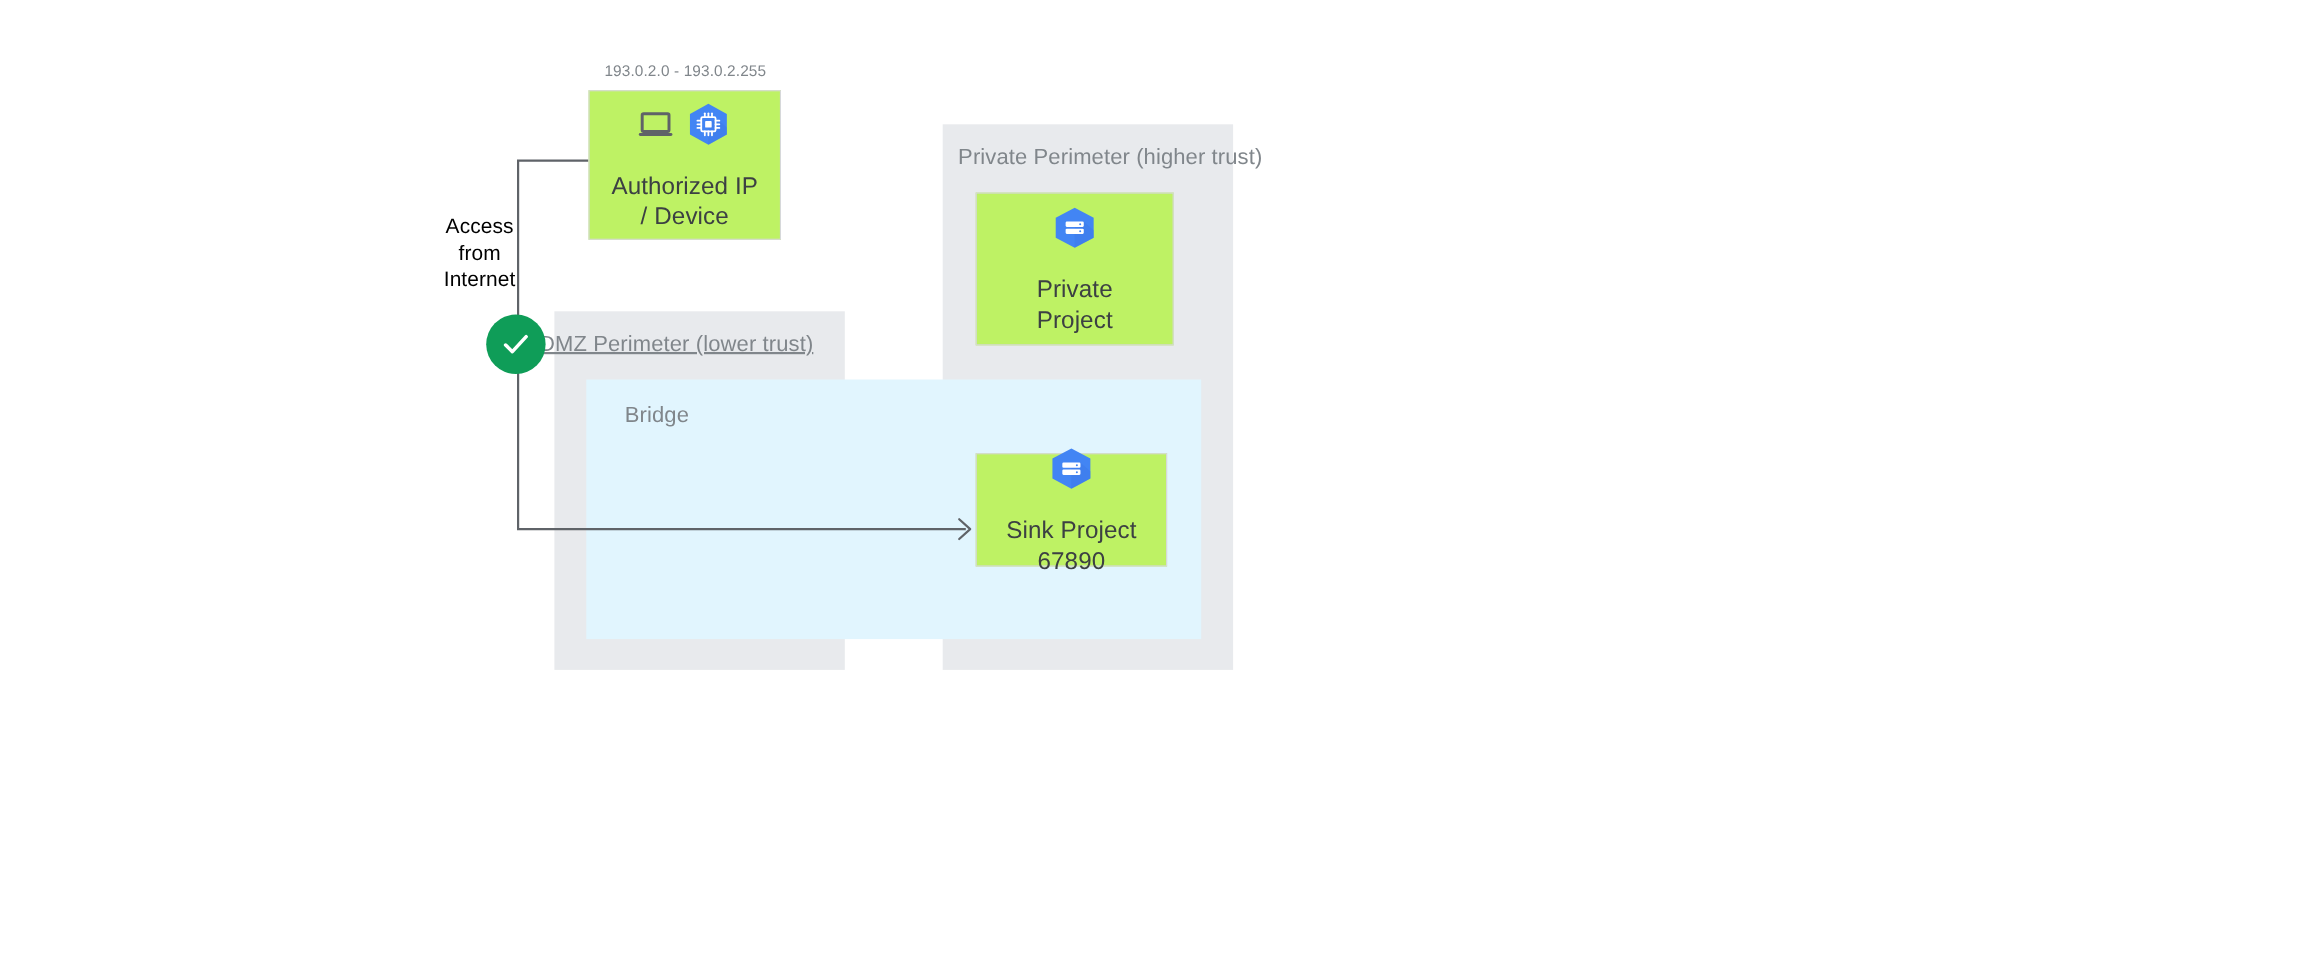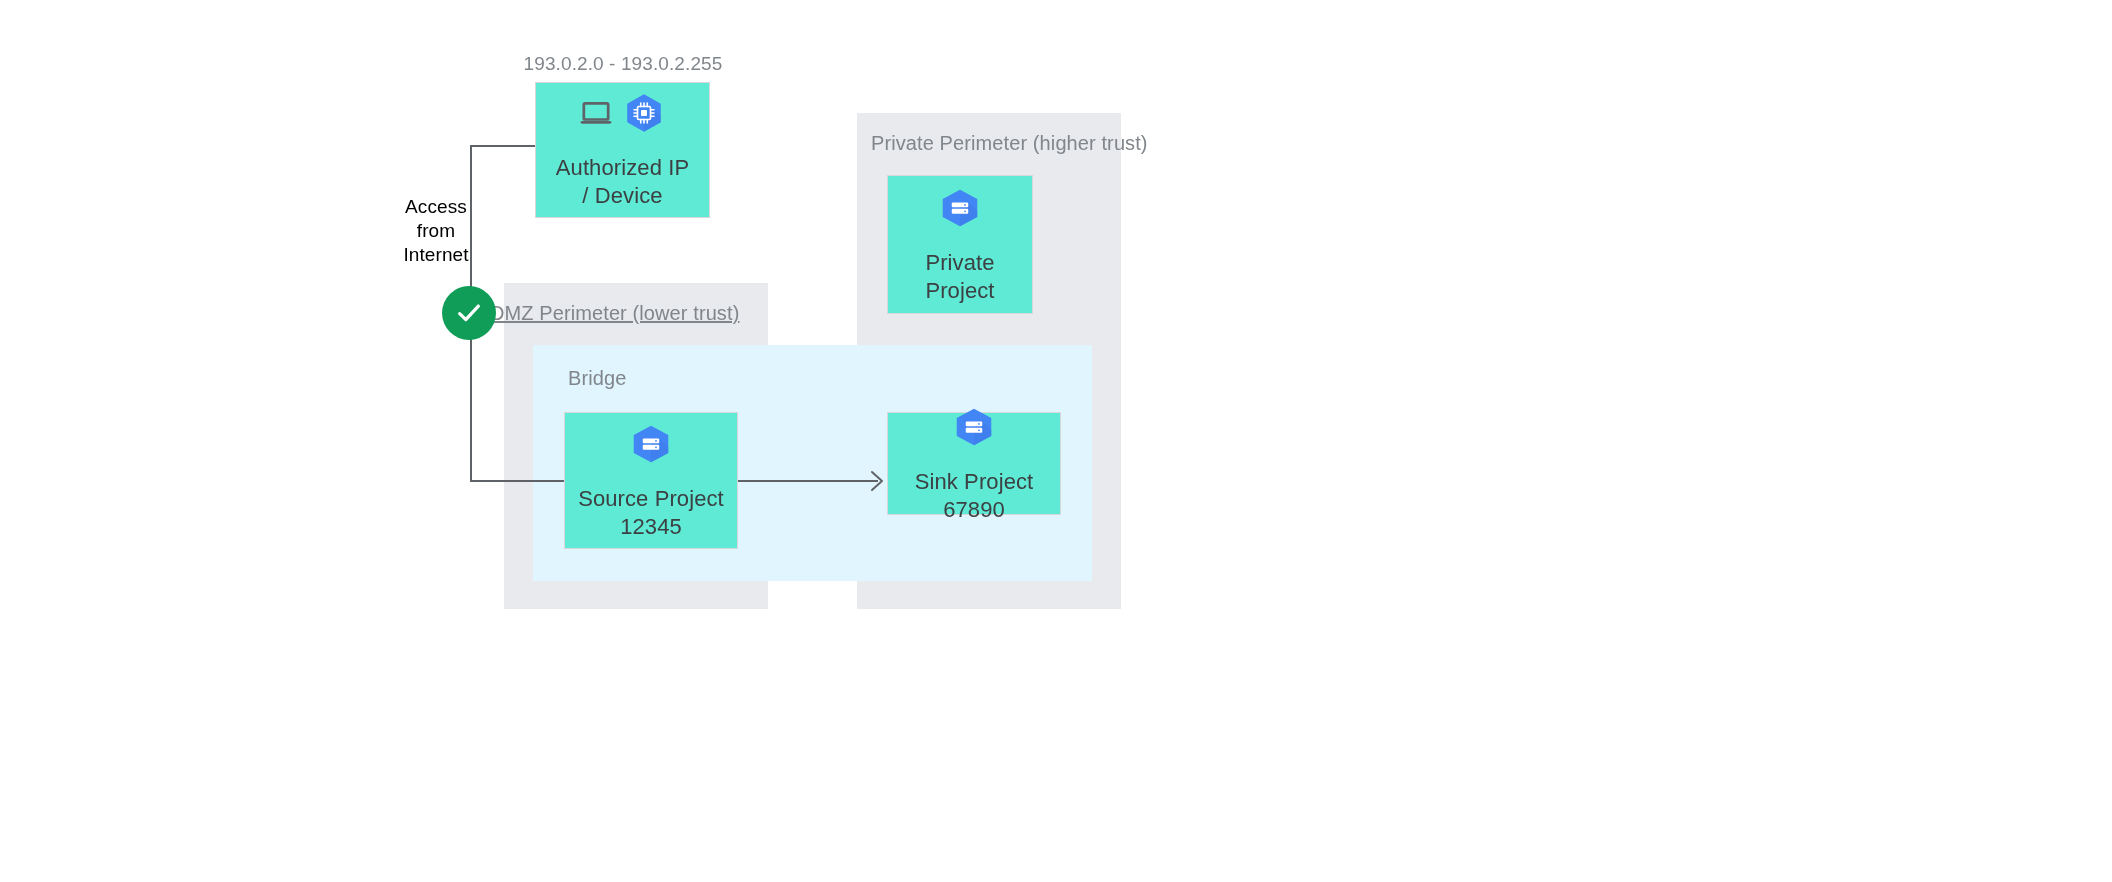--- a/index.html
+++ b/index.html
@@ -44,21 +44,21 @@
     position: absolute;
     color: #80868b;
     font-size: 20px;
     line-height: 24px;
     letter-spacing: 0.1px;
     white-space: nowrap;
   }
 
   
   .node {
-    background: #5eead4;
+    background: #bef264;
     border: 1px solid #d6d8da;
     display: flex;
     flex-direction: column;
     align-items: center;
     justify-content: center;
   }
   .node-icons {
     display: flex;
     flex-direction: row;
     align-items: center;
@@ -72,21 +72,21 @@
     font-size: 22px;
     line-height: 28px;
     letter-spacing: 0.1px;
     white-space: pre-line;
   }
 
   
   .caption {
     position: absolute;
     color: #80868b;
-    font-size: 19px;
+    font-size: 14px;
     line-height: 24px;
     letter-spacing: 0.1px;
     text-align: center;
     white-space: nowrap;
   }
 
   
   .side-note {
     position: absolute;
     color: #000000;
@@ -188,64 +188,48 @@
             <line x1="30.8" y1="27.4" x2="34.4" y2="27.4"></line>
           </g>
           <rect x="20.9" y="20.9" width="6.2" height="6.2" rx="0.8" fill="#ffffff"></rect>
         </svg>
       </span>
     </div>
     <div class="node-label">Authorized IP
 / Device</div>
   </div>
 
-  <div class="abs node" style="left:887px; top:175px; width:146px; height:139px;">
+  <div class="abs node" style="left:887px; top:175px; width:180px; height:139px;">
     <div class="node-icons">
       <span>
         <svg width="46" height="46" viewBox="0 0 48 48">
           <polygon points="24,5 42,14.5 42,33.5 24,43 6,33.5 6,14.5" fill="#4285f4"></polygon>
           <polygon points="24,43 42,33.5 42,26.5 31.5,17.5 24,24" fill="#3b78e7" opacity="0.45"></polygon>
           <rect x="15.4" y="18.2" width="17.2" height="5.1" rx="1.1" fill="#ffffff"></rect>
           <rect x="15.4" y="24.9" width="17.2" height="5.1" rx="1.1" fill="#ffffff"></rect>
           <circle cx="29.2" cy="20.75" r="0.95" fill="#4285f4"></circle>
           <circle cx="29.2" cy="27.45" r="0.95" fill="#4285f4"></circle>
         </svg>
       </span>
     </div>
     <div class="node-label">Private
 Project</div>
   </div>
 
-  <div class="abs node" style="left:564px; top:412px; width:174px; height:137px;">
+
+  <div class="abs node" style="left:887px; top:412px; width:174px; height:103px;">
     <div class="node-icons">
       <span>
         <svg width="46" height="46" viewBox="0 0 48 48">
           <polygon points="24,5 42,14.5 42,33.5 24,43 6,33.5 6,14.5" fill="#4285f4"></polygon>
           <polygon points="24,43 42,33.5 42,26.5 31.5,17.5 24,24" fill="#3b78e7" opacity="0.45"></polygon>
           <rect x="15.4" y="18.2" width="17.2" height="5.1" rx="1.1" fill="#ffffff"></rect>
           <rect x="15.4" y="24.9" width="17.2" height="5.1" rx="1.1" fill="#ffffff"></rect>
           <circle cx="29.2" cy="20.75" r="0.95" fill="#4285f4"></circle>
           <circle cx="29.2" cy="27.45" r="0.95" fill="#4285f4"></circle>
         </svg>
       </span>
     </div>
-    <div class="node-label">Source Project
-12345</div>
-  </div>
-
-  <div class="abs node" style="left:887px; top:412px; width:174px; height:103px;">
-    <div class="node-icons">
-      <span>
-        <svg width="46" height="46" viewBox="0 0 48 48">
-          <polygon points="24,5 42,14.5 42,33.5 24,43 6,33.5 6,14.5" fill="#4285f4"></polygon>
-          <polygon points="24,43 42,33.5 42,26.5 31.5,17.5 24,24" fill="#3b78e7" opacity="0.45"></polygon>
-          <rect x="15.4" y="18.2" width="17.2" height="5.1" rx="1.1" fill="#ffffff"></rect>
-          <rect x="15.4" y="24.9" width="17.2" height="5.1" rx="1.1" fill="#ffffff"></rect>
-          <circle cx="29.2" cy="20.75" r="0.95" fill="#4285f4"></circle>
-          <circle cx="29.2" cy="27.45" r="0.95" fill="#4285f4"></circle>
-        </svg>
-      </span>
-    </div>
     <div class="node-label">Sink Project
 67890</div>
   </div>
 
 </div>
 
 </body></html>

